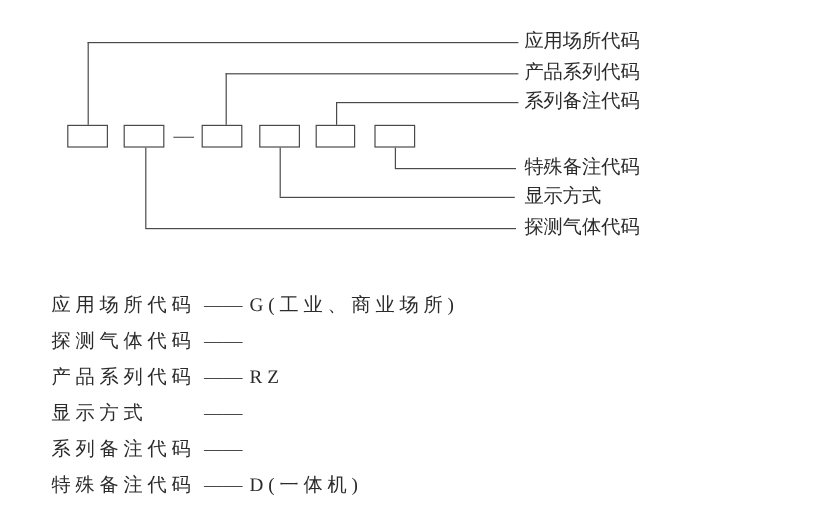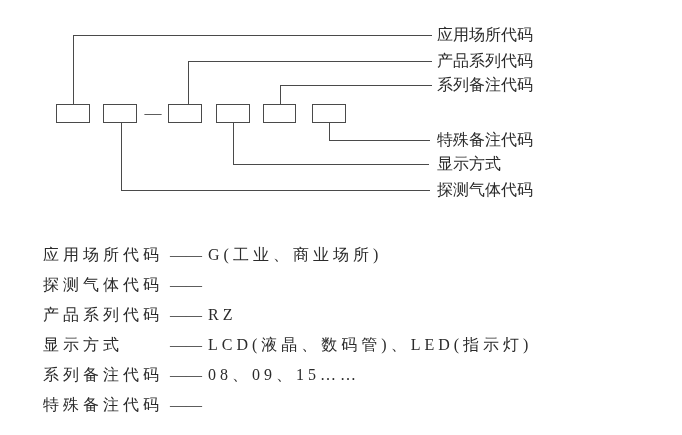--- a/index.html
+++ b/index.html
@@ -148,25 +148,24 @@
     <span class="dash">——</span>
   </div>
   <div class="lrow r3">
     <span class="term">产品系列代码</span>
     <span class="dash">——</span>
     <span class="value">RZ</span>
   </div>
   <div class="lrow r4">
     <span class="term">显示方式</span>
     <span class="dash">——</span>
-    <span class="value">LCD(液晶、数码管)、LED(指示灯)</span>
   </div>
   <div class="lrow r5">
     <span class="term">系列备注代码</span>
     <span class="dash">——</span>
-    <span class="value">08、09、15……</span>
   </div>
   <div class="lrow r6">
     <span class="term">特殊备注代码</span>
     <span class="dash">——</span>
+    <span class="value">D(一体机)</span>
   </div>
 
 </div>
 
 </body></html>

